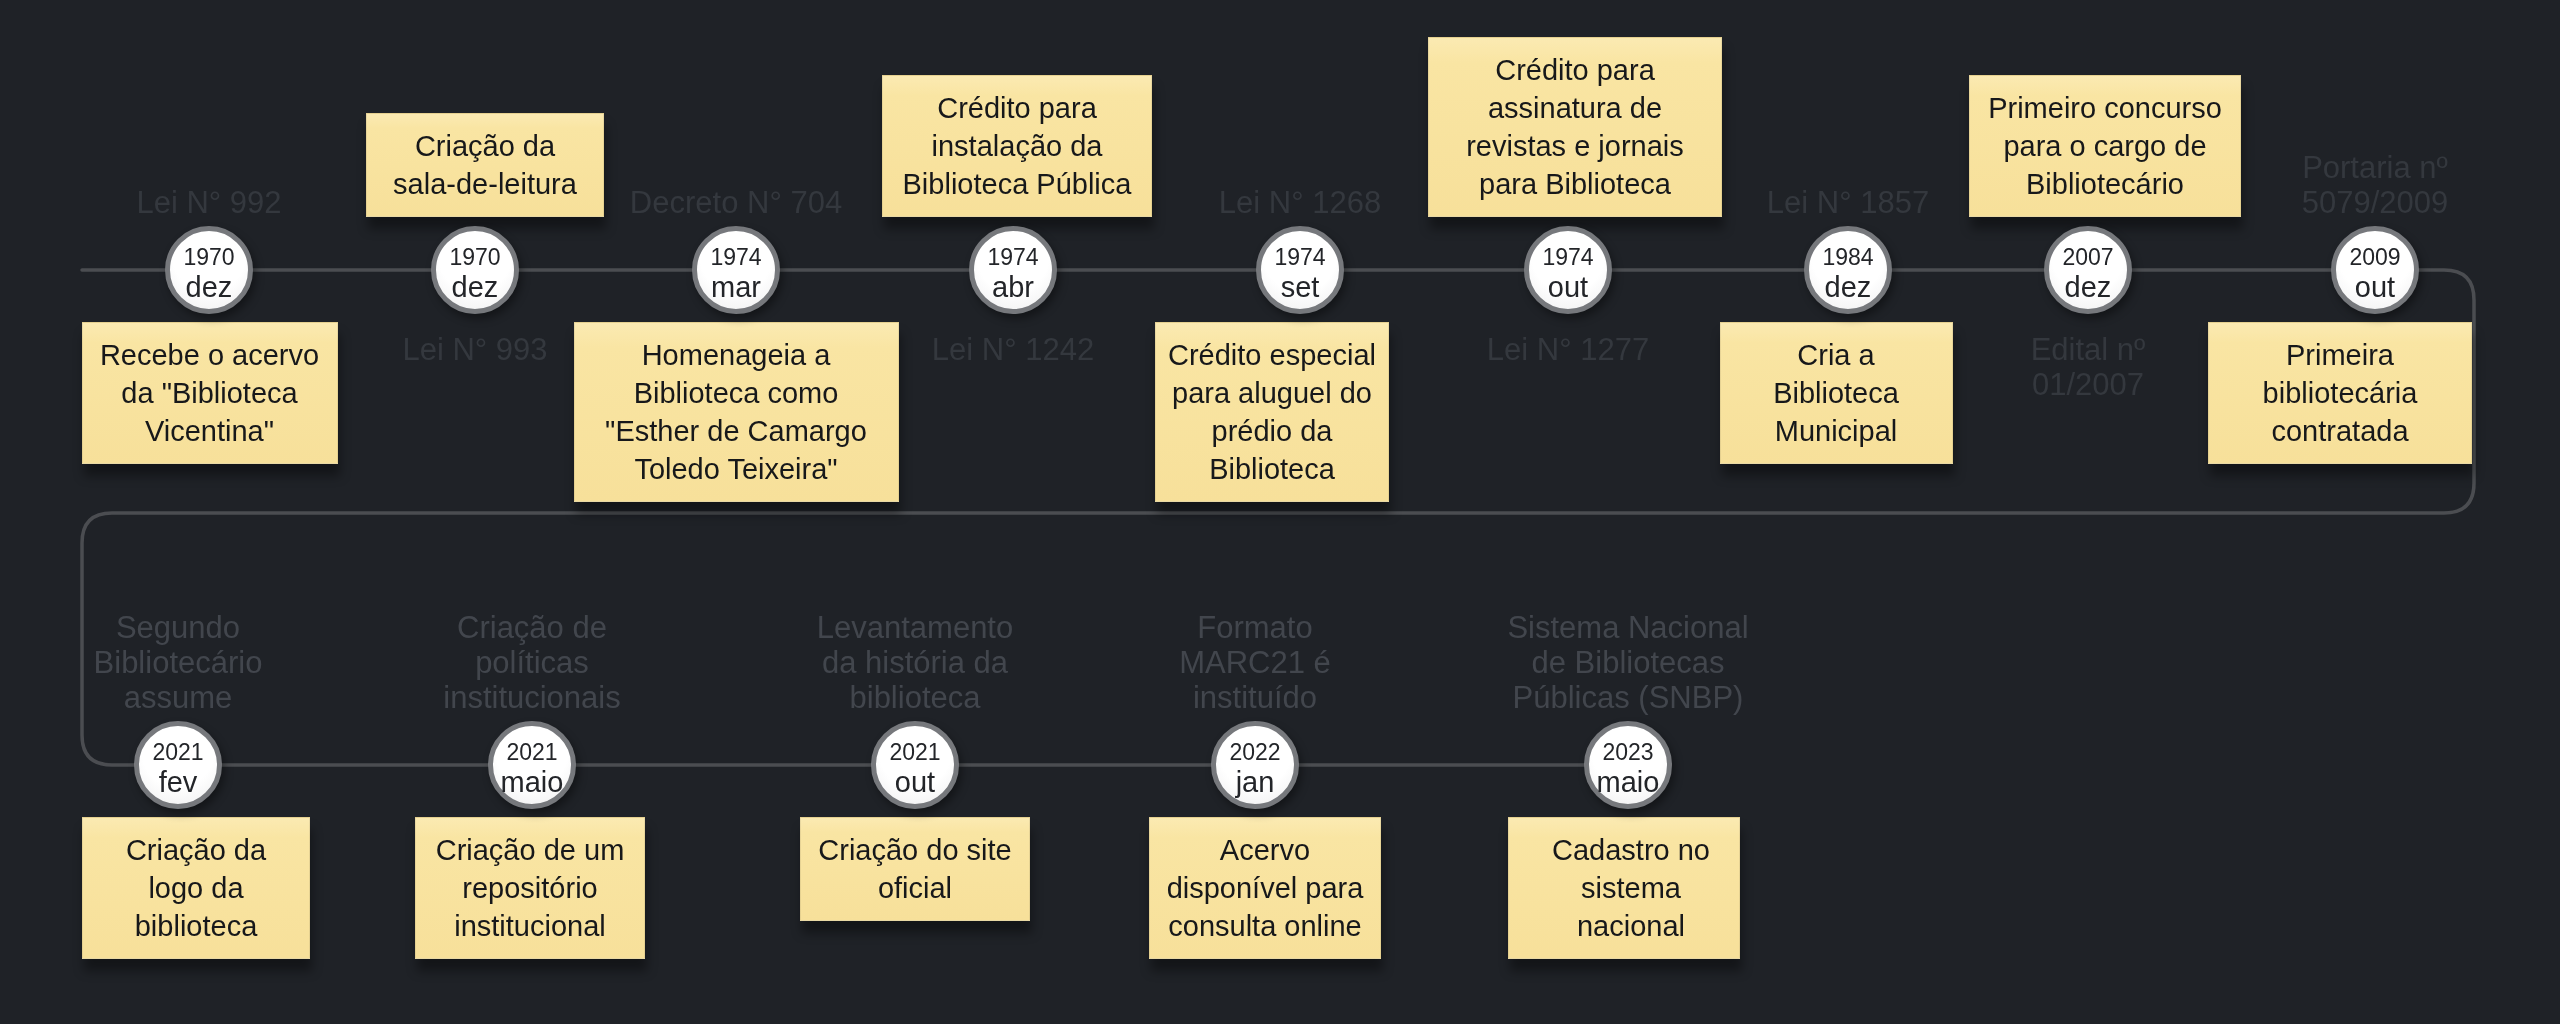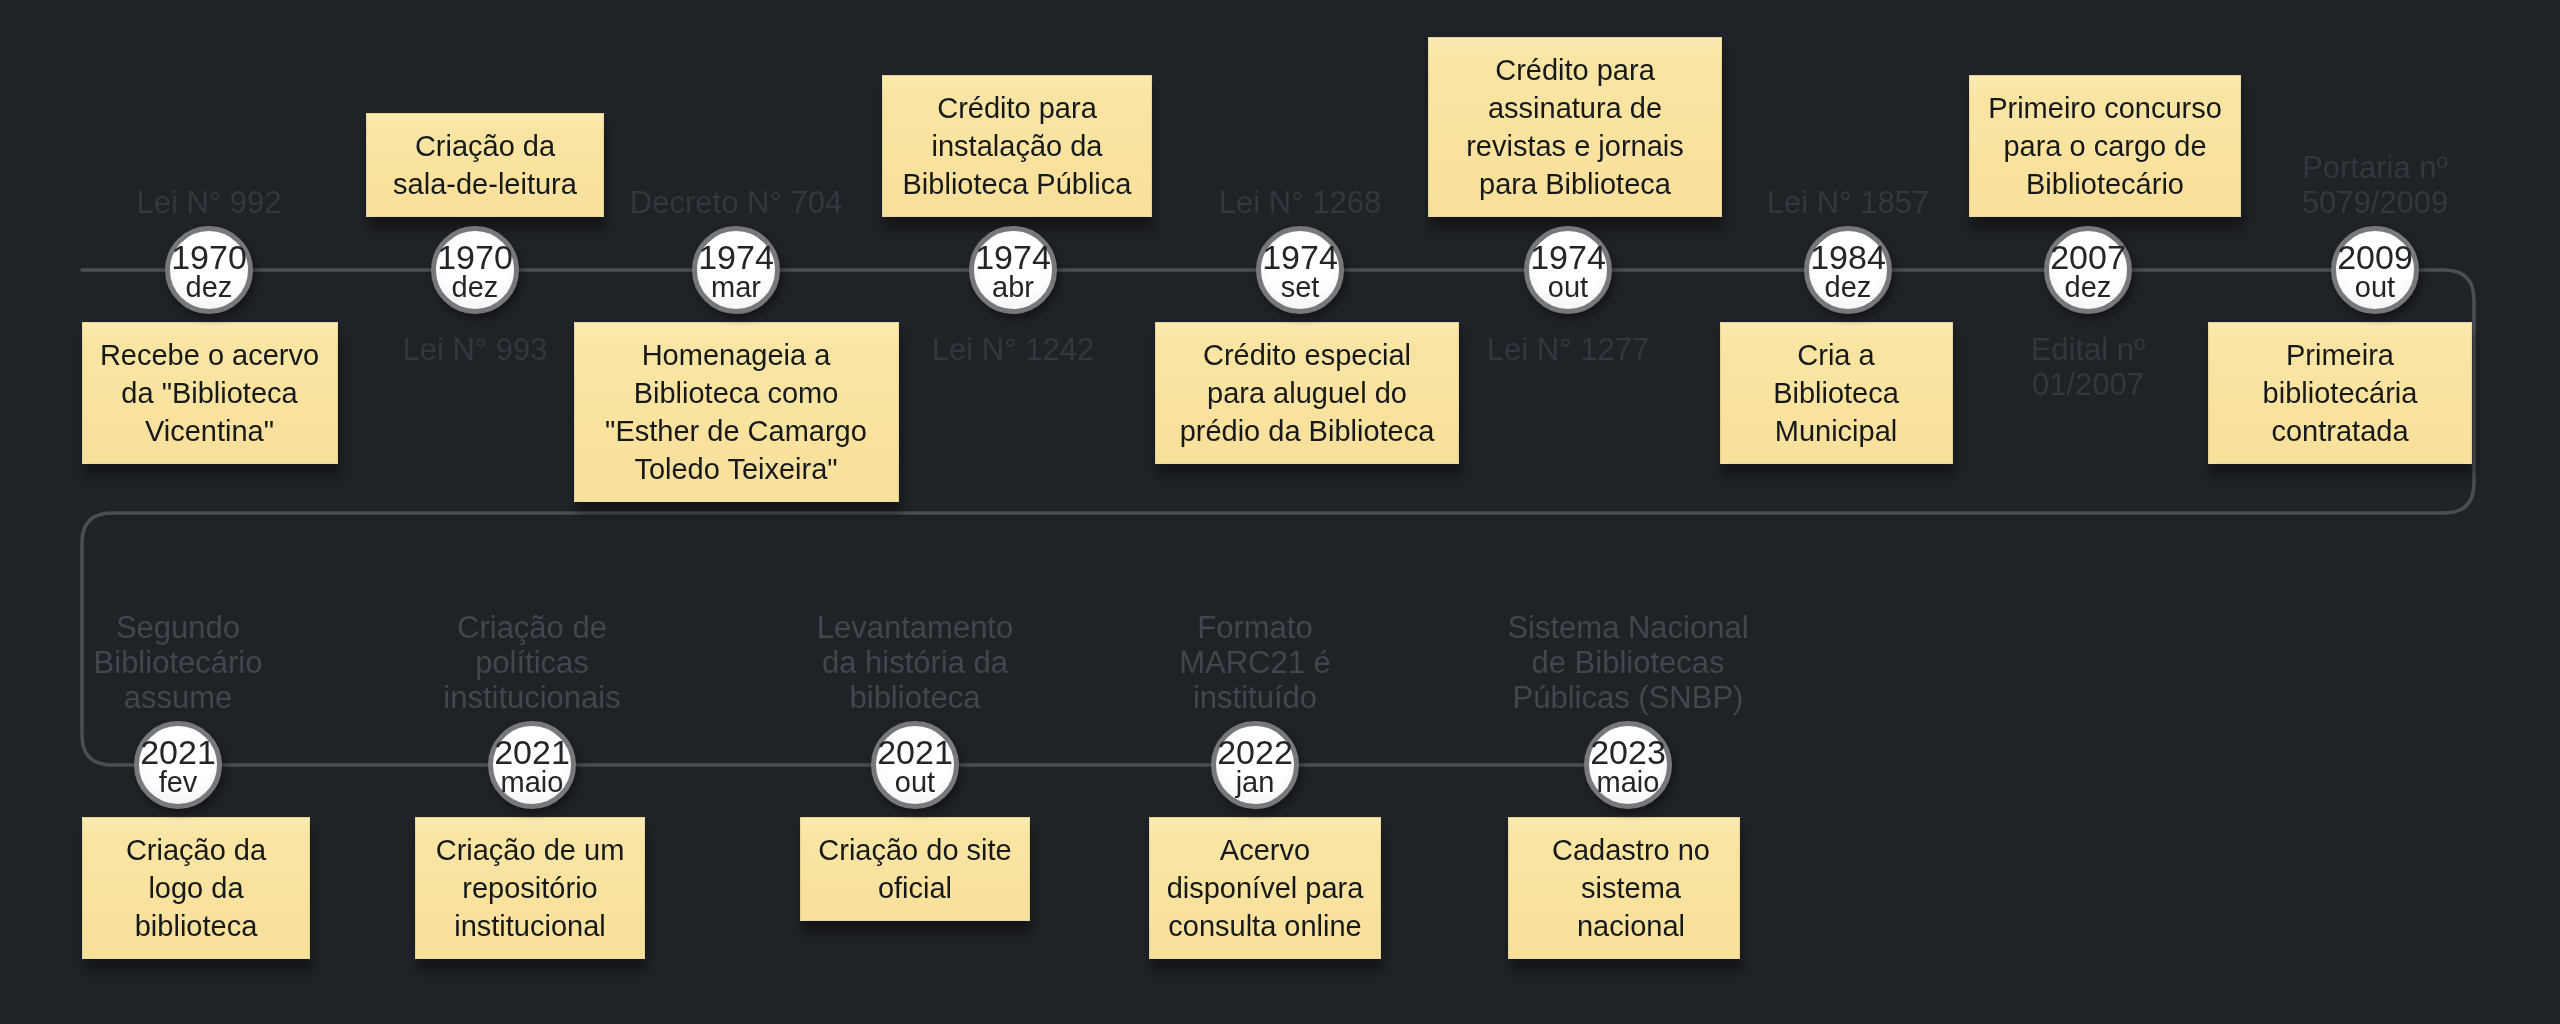--- a/index.html
+++ b/index.html
@@ -13,21 +13,21 @@
   .event { position:absolute; width:0; height:0; }
   .circle {
     position:absolute; left:-44px; top:-44px; width:88px; height:88px;
     border-radius:50%;
     border:5px solid #76787c;
     background:radial-gradient(circle at 50% 32%, #ffffff 55%, #ededee 100%);
     display:flex; flex-direction:column; align-items:center; justify-content:center;
     z-index:4;
     box-shadow:3px 5px 8px rgba(0,0,0,0.38);
   }
-  .yr { font-size:34px; line-height:33px; color:#232529; }
+  .yr { font-size:23px; line-height:33px; color:#232529; }
   .mo { font-size:29px; line-height:26px; color:#232529; }
   .ghost {
     position:absolute; width:360px; left:-180px;
     text-align:center; white-space:pre-line;
     font-size:31px; line-height:35px; z-index:2;
   }
   .ghost.above { bottom:50px; }
   .ghost.below { top:62px; }
   .row1g { color:#34383e; }
   .row2g { color:#42464d; }
@@ -85,21 +85,21 @@
     <div class="note above" style="width: 270px; left: -131px; color: rgb(23, 24, 26);">Crédito para
 instalação da
 Biblioteca Pública</div>
     <div class="circle" style="border-color: rgb(118, 120, 124);">
       <div class="yr">1974</div>
       <div class="mo">abr</div>
     </div>
   </div>
     <div class="event" style="left: 1300px; top: 270px;">
     <div class="ghost above row1g">Lei N° 1268</div>
-    <div class="note below" style="width: 304px; left: -145px; color: rgb(23, 24, 26);">Crédito especial
+    <div class="note below" style="width: 234px; left: -145px; color: rgb(23, 24, 26);">Crédito especial
 para aluguel do
 prédio da Biblioteca</div>
     <div class="circle" style="border-color: rgb(118, 120, 124);">
       <div class="yr">1974</div>
       <div class="mo">set</div>
     </div>
   </div>
     <div class="event" style="left: 1568px; top: 270px;">
     <div class="ghost below row1g">Lei N° 1277</div>
     <div class="note above" style="width: 294px; left: -140px; color: rgb(23, 24, 26);">Crédito para

